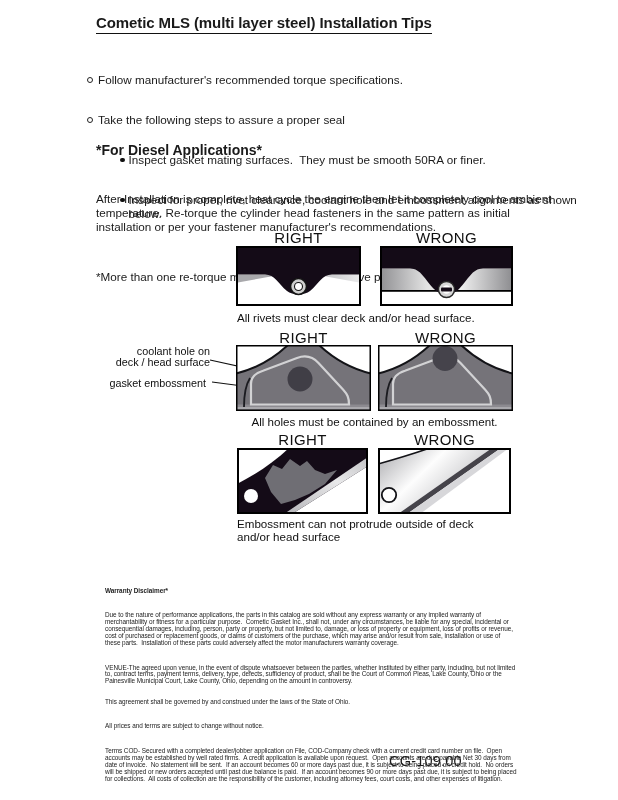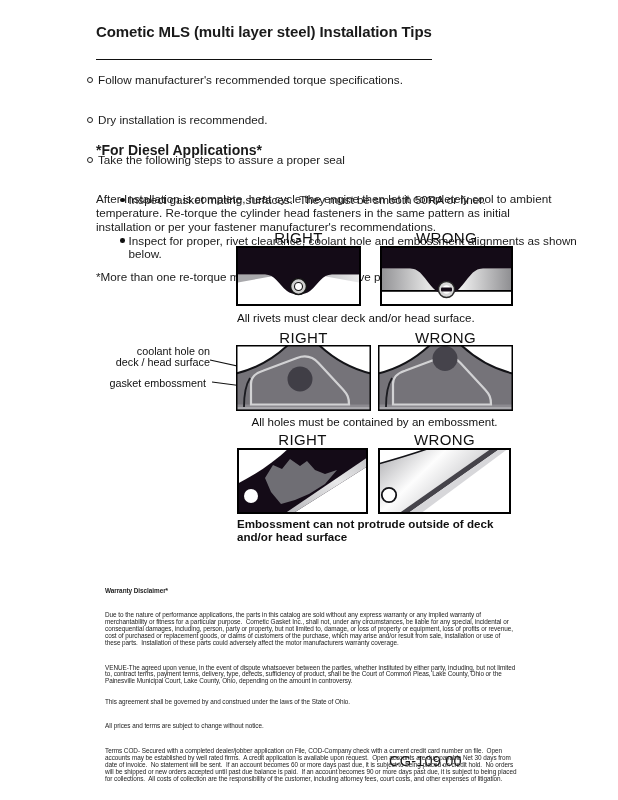--- a/index.html
+++ b/index.html
@@ -1,20 +1,20 @@
 <!DOCTYPE html>
 <html><head>
 <meta charset="utf-8">
 <style>
   html,body{margin:0;padding:0;background:#fff;}
   .page{position:relative;width:618px;height:800px;background:#ffffff;
         font-family:"Liberation Sans",sans-serif;color:#1a1a1a;overflow:hidden;}
   .abs{position:absolute;}
-  .title{left:96px;top:23px;font-size:15px;font-weight:bold;letter-spacing:-0.1px;
-         border-bottom:1.6px solid #111;padding-bottom:19px;white-space:nowrap;}
+  .title{left:96px;top:14px;font-size:15px;font-weight:bold;letter-spacing:-0.1px;
+         border-bottom:1.6px solid #111;padding-bottom:2px;white-space:nowrap;}
   .bullets{left:87px;top:46px;width:492px;font-size:11.7px;line-height:13.4px;white-space:pre-wrap;}
   .b-row{display:flex;align-items:flex-start;}
   .b-dot{width:4px;height:4px;border:1px solid #222;border-radius:50%;margin:4px 5px 0 0;flex:none;}
   .sub{margin-left:33px;}
   .s-dot{width:4.6px;height:4.6px;background:#111;border-radius:50%;margin:4.4px 4px 0 0;flex:none;}
   .diesel{left:96px;top:116px;width:458px;font-size:11.7px;line-height:13.8px;white-space:pre-wrap;}
   .diesel .dz-h{font-size:14px;font-weight:bold;margin:0 0 7px 0;}
   .diesel p{margin:0 0 9px 0;}
   .fig-label{position:absolute;font-size:15px;letter-spacing:0.4px;text-align:center;color:#101010;}
   .fig-caption{position:absolute;font-size:11.6px;color:#101010;}
@@ -35,24 +35,20 @@
 
   <div class="abs title">Cometic MLS (multi layer steel) Installation Tips</div>
 
   <div class="abs bullets">
     <div class="b-row">
       <span class="b-dot"></span>
       <span>Follow manufacturer's recommended torque specifications.</span>
     </div>
     <div class="b-row">
       <span class="b-dot"></span>
-      <span>Dry installation is recommended.</span>
-    </div>
-    <div class="b-row">
-      <span class="b-dot"></span>
       <span>Take the following steps to assure a proper seal</span>
     </div>
     <div class="b-row sub">
       <span class="s-dot"></span>
       <span>Inspect gasket mating surfaces.  They must be smooth 50RA or finer.</span>
     </div>
     <div class="b-row sub">
       <span class="s-dot"></span>
       <span>Inspect for proper, rivet clearance, coolant hole and embossment alignments as shown below.</span>
     </div>
@@ -198,21 +194,21 @@
       <rect width="133" height="66" fill="#ffffff"></rect>
       <path d="M0,16 C18,11 36,5.5 52,0 L114,0 L20,66 L0,66 Z" fill="url(#g3w)"></path>
       <path d="M0,16 C18,11 36,5.5 52,0" fill="none" stroke="#131317" stroke-width="1.6"></path>
       <polygon points="114,0 123,0 29,66 20,66" fill="#45434a"></polygon>
       <polygon points="123,0 131,0 42,66 29,66" fill="#d7d7da"></polygon>
       <circle cx="11" cy="47" r="7.2" fill="#ffffff" stroke="#131317" stroke-width="1.8"></circle>
       <rect x="1" y="1" width="131" height="64" fill="none" stroke="#000" stroke-width="2"></rect>
     </svg>
   </div>
 
-  <div class="fig-caption" style="left:237px;top:517px;width:300px;font-weight:bold;">
+  <div class="fig-caption" style="left:237px;top:517px;width:300px;">
     <div>Embossment can not protrude outside of deck</div>
     <div>and/or head surface</div>
   </div>
 
   <div class="abs fineprint">
     <div class="fp-h">Warranty Disclaimer*</div>
     <p>Due to the nature of performance applications, the parts in this catalog are sold without any express warranty or any implied warranty of merchantability or fitness for a particular purpose.  Cometic Gasket Inc., shall not, under any circumstances, be liable for any special, incidental or consequential damages, including, person, party or property, but not limited to, damage, or loss of property or equipment, loss of profits or revenue, cost of purchased or replacement goods, or claims of customers of the purchase, which may arise and/or result from sale, installation or use of these parts.  Installation of these parts could adversely affect the motor manufacturers warranty coverage.</p>
     <p class="tight">VENUE-The agreed upon venue, in the event of dispute whatsoever between the parties, whether instituted by either party, including, but not limited to, contract terms, payment terms, delivery, type, defects, sufficiency of product, shall be the Court of Common Pleas, Lake County, Ohio or the Painesville Municipal Court, Lake County, Ohio, depending on the amount in controversy.</p>
     <p>This agreement shall be governed by and construed under the laws of the State of Ohio.</p>
     <p>All prices and terms are subject to change without notice.</p>

